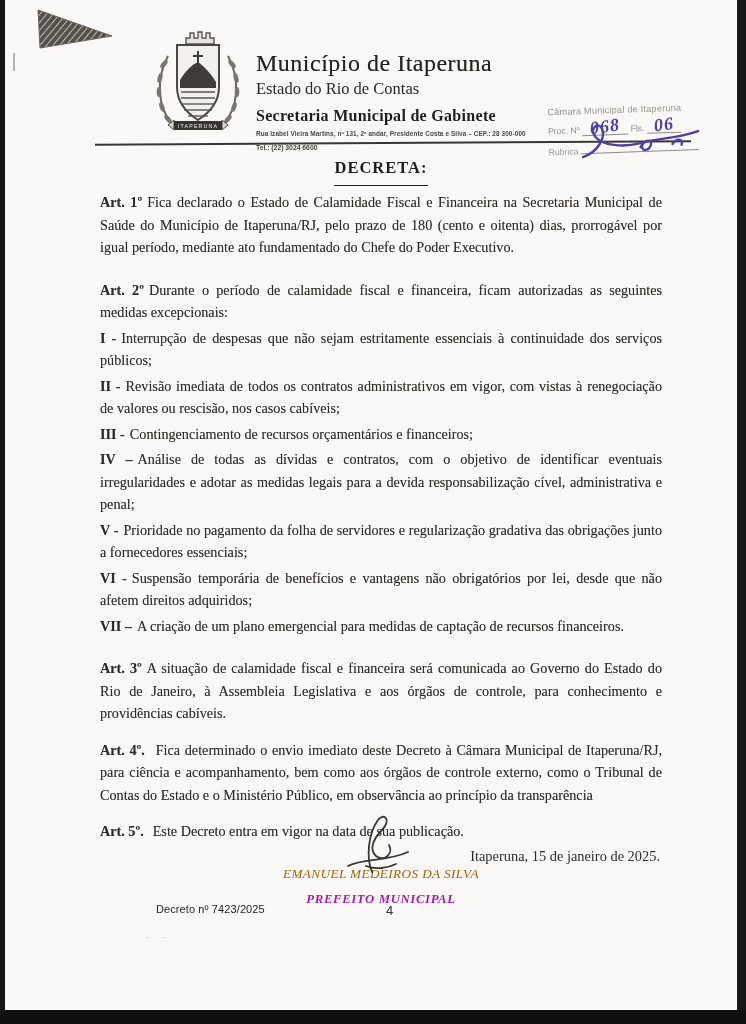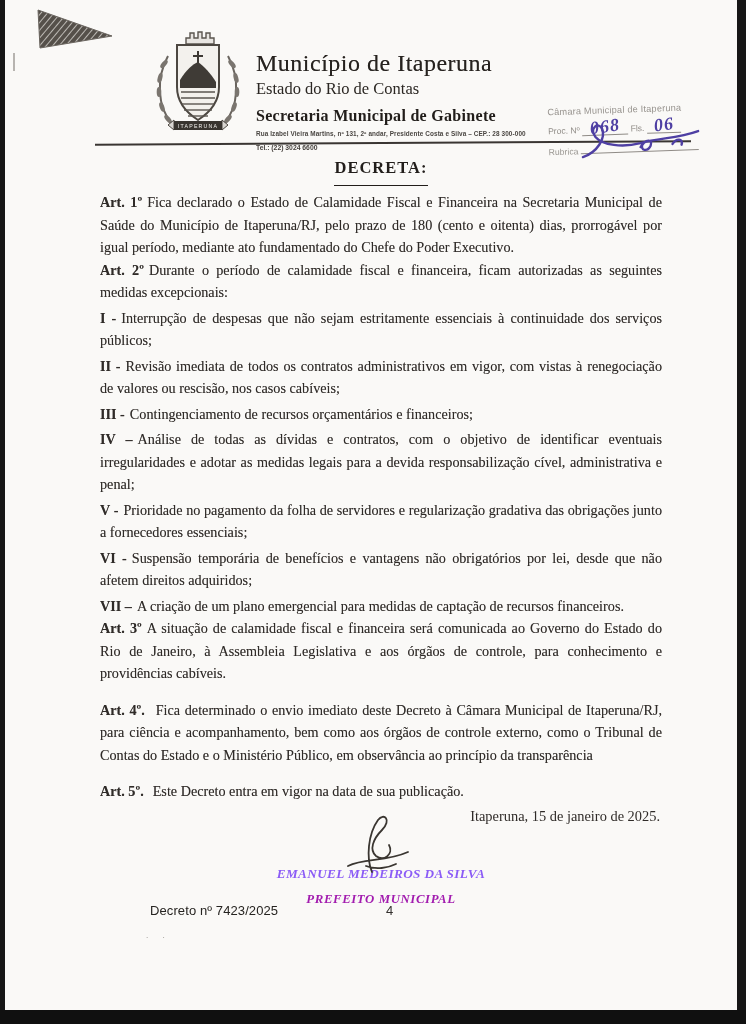--- a/index.html
+++ b/index.html
@@ -38,30 +38,30 @@
   .rubrica-line{display:inline-block; border-bottom:1.3px solid #8f8b86; width:118px; height:8px;}
   .rubrica-sig{position:absolute; left:28px; top:-26px;}
 
   
   .doc-body{position:absolute; left:100px; top:158px; width:562px;}
   .decreta{ text-align:center; font-size:16.5px; font-weight:700; letter-spacing:1px; color:#221e1b;}
   .decreta span{border-bottom:1.6px solid #221e1b; padding:0 1px 8px;}
   .paras{margin-top:13px; font-size:14.2px; line-height:22.5px; text-shadow:0 0 0.4px rgba(47,43,40,.4);}
   .para{text-align:justify; margin:0;}
   .para .lead{font-weight:700; margin-right:5px;}
-  .g-sm{margin-top:3px;} .g-md{margin-top:0;} .g-lg{margin-top:14px;}
+  .g-sm{margin-top:3px;} .g-md{margin-top:20px;} .g-lg{margin-top:14px;}
   #p11 .lead{margin-right:11px;} #p12 .lead{margin-right:9px;}
   .dateline{margin-top:5px; text-align:right; font-size:14.4px; padding-right:2px;}
 
   
   .sig-block{position:absolute; left:100px; top:866px; width:562px; text-align:center;}
-  .signer-name{font-size:13.2px; font-weight:700; font-style:italic; letter-spacing:0.4px; color:#8b5cf6;}
+  .signer-name{font-size:13.2px; font-weight:400; font-style:italic; letter-spacing:0.4px; color:#a16207;}
   .signer-title{font-size:12.8px; font-weight:700; font-style:italic; letter-spacing:0.6px; margin-top:10px; color:#a21caf;}
   .mayor-sig{position:absolute; left:236px; top:-52px;}
-  .footer-decree{position:absolute; left:150px; top:903px; font-family:"Liberation Sans", sans-serif; font-size:13px; color:#262421; letter-spacing:0.1px;}
+  .footer-decree{position:absolute; left:156px; top:903px; font-family:"Liberation Sans", sans-serif; font-size:11px; color:#262421; letter-spacing:0.1px;}
   .footer-page{position:absolute; left:386px; top:903px; font-family:"Liberation Sans", sans-serif; font-size:13px; color:#33302d;}
   .footer-specks{position:absolute; left:146px; top:930px; font-size:9px; color:#8d8a86; letter-spacing:6px;}
 </style>
 </head>
 <body>
 
 <div class="page">
 
   <div class="edge edge-left"></div>
   <div class="edge edge-right"></div>

